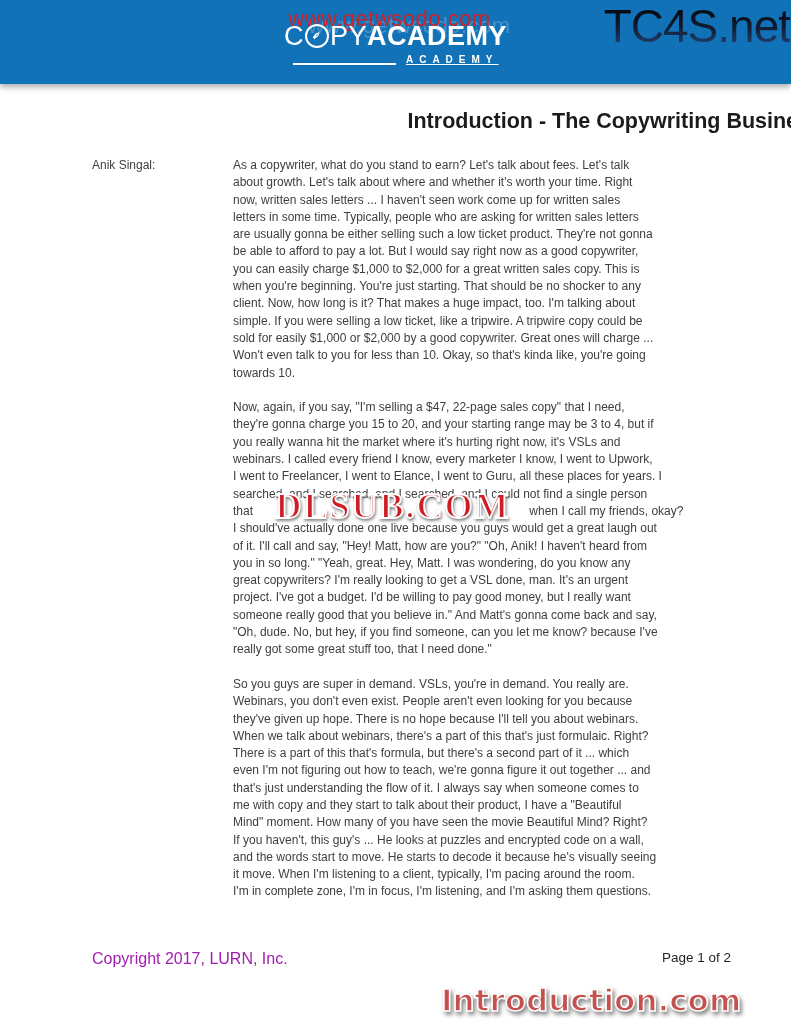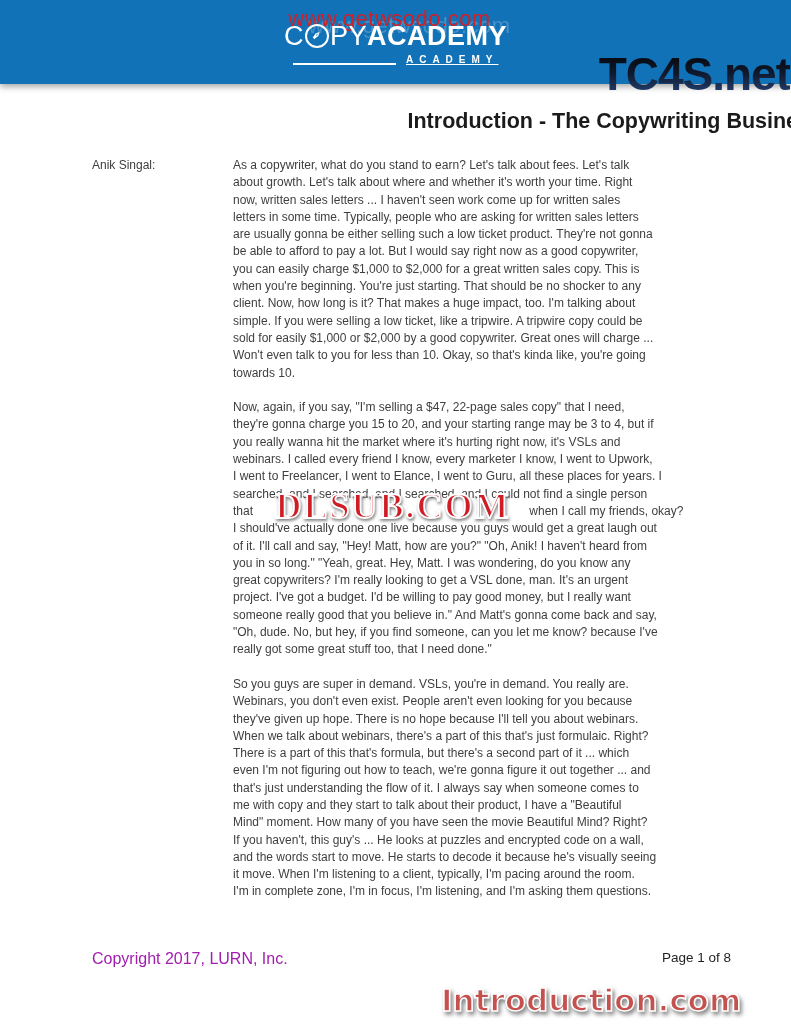--- a/index.html
+++ b/index.html
@@ -39,23 +39,23 @@
     font-family:"DejaVu Sans", sans-serif;
   }
   .logo-line2 {
     margin:4px auto 12px auto; width:206px;
     display:flex; align-items:flex-end; justify-content:center;text-decoration:underline;
   }
   .academy-rule { flex:1; height:2px; background:#fff; margin-right:10px; }
   .academy { font-size:10px; font-weight:700; letter-spacing:6px; }
   .tc4s {
     position:absolute; top:1px; right:1px;
-    font-size:46px; font-weight:700; letter-spacing:-1px; line-height:1.1;
+    font-size:46px; font-weight:400; letter-spacing:-1px; line-height:1.1;
     background:linear-gradient(180deg,#05070b 10%,#101b30 50%,#27477e 95%);
-    -webkit-background-clip:text; background-clip:text; color:transparent;margin-top:48px;
+    -webkit-background-clip:text; background-clip:text; color:transparent;
   }
 
   
   .title {
     position:absolute; top:109px; left:0; width:100%; margin:0;
     text-align:right; font-size:21.5px; font-weight:700; color:#1b1b1b;
   }
   .content {
     position:absolute; top:157px; left:92px; display:flex;
     color:#3e3e3e; font-size:12px; line-height:17.3px;
@@ -150,17 +150,17 @@
 Mind" moment. How many of you have seen the movie Beautiful Mind? Right?
 If you haven't, this guy's ... He looks at puzzles and encrypted code on a wall,
 and the words start to move. He starts to decode it because he's visually seeing
 it move. When I'm listening to a client, typically, I'm pacing around the room.
 I'm in complete zone, I'm in focus, I'm listening, and I'm asking them questions.</div></div>
     </div>
 
   <div class="dlsub">DLSUB.COM</div>
 
   <div class="footer-copyright">Copyright 2017, LURN, Inc.</div>
-  <div class="footer-page">Page 1 of 8</div>
+  <div class="footer-page">Page 1 of 2</div>
 
   <div class="traders">Introduction.com</div>
 
 </div>
 
 </body></html>

